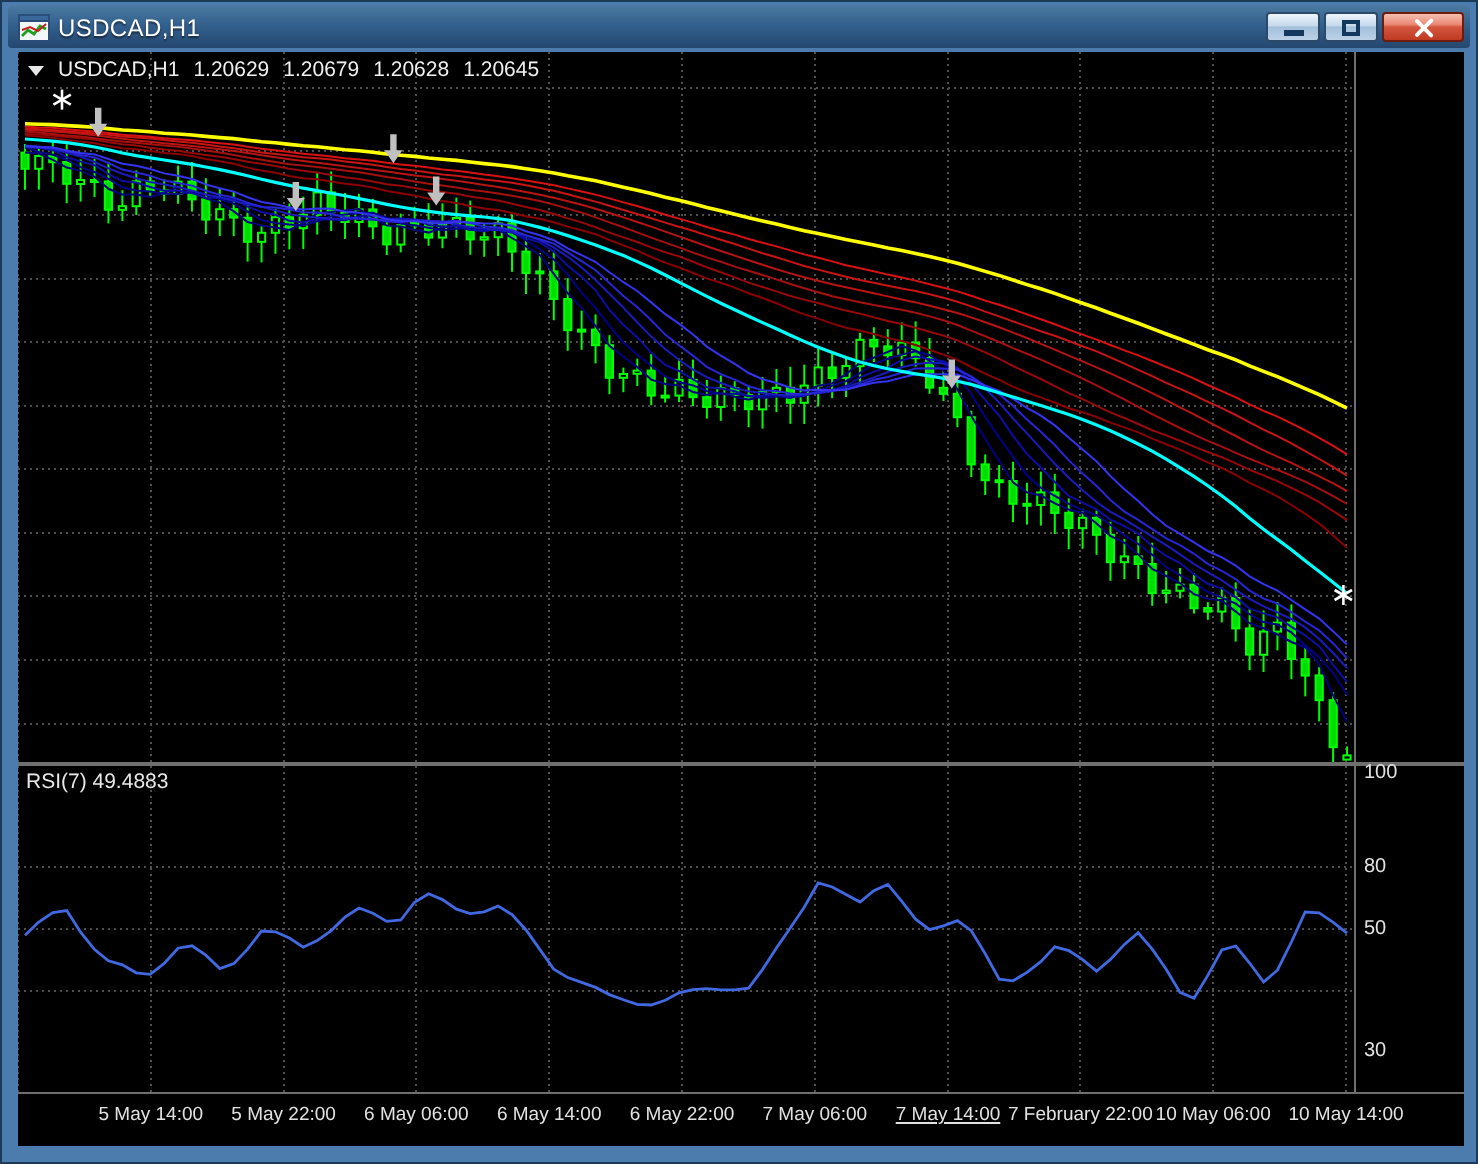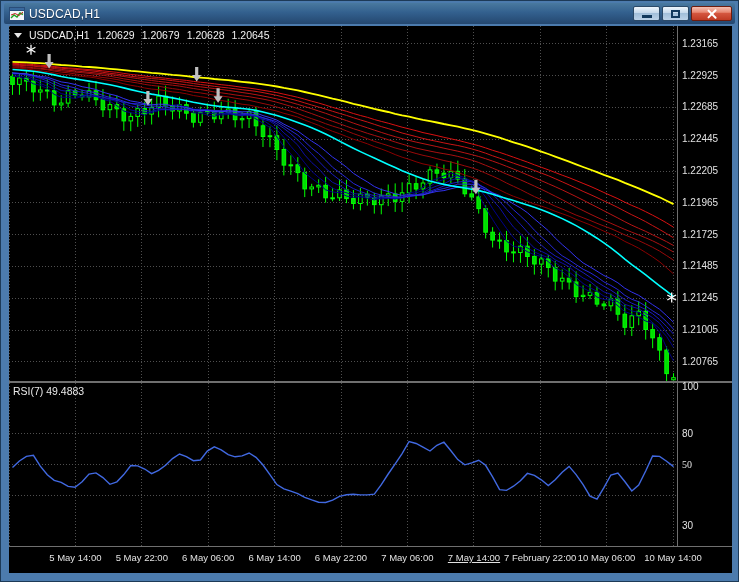--- a/index.html
+++ b/index.html
@@ -305,33 +305,20 @@
       <div class="info-label">
         <span class="dd-triangle"></span>
         <span>USDCAD,H1</span>
         <span>1.20629</span>
         <span>1.20679</span>
         <span>1.20628</span>
         <span>1.20645</span>
       </div>
     </div>
 
-    <div class="price-scale" id="price-scale">
-        <div class="tick-label" style="top: 11.8825px;">1.23165</div>
-        <div class="tick-label" style="top: 43.6735px;">1.22925</div>
-        <div class="tick-label" style="top: 75.4646px;">1.22685</div>
-        <div class="tick-label" style="top: 107.256px;">1.22445</div>
-        <div class="tick-label" style="top: 139.047px;">1.22205</div>
-        <div class="tick-label" style="top: 170.838px;">1.21965</div>
-        <div class="tick-label" style="top: 202.629px;">1.21725</div>
-        <div class="tick-label" style="top: 234.42px;">1.21485</div>
-        <div class="tick-label" style="top: 266.211px;">1.21245</div>
-        <div class="tick-label" style="top: 298.002px;">1.21005</div>
-        <div class="tick-label" style="top: 329.793px;">1.20765</div>
-      </div>
 
     <div class="sep1"></div>
 
     <div class="rsi-plot">
       <svg id="rsi-svg" width="668" height="163">
           <line x1="0" y1="0" x2="0" y2="163" stroke="#4f4f4f" stroke-width="1" stroke-dasharray="1 2" shape-rendering="crispEdges"></line>
           <line x1="66.4" y1="0" x2="66.4" y2="163" stroke="#4f4f4f" stroke-width="1" stroke-dasharray="1 2" shape-rendering="crispEdges"></line>
           <line x1="132.8" y1="0" x2="132.8" y2="163" stroke="#4f4f4f" stroke-width="1" stroke-dasharray="1 2" shape-rendering="crispEdges"></line>
           <line x1="199.20000000000002" y1="0" x2="199.20000000000002" y2="163" stroke="#4f4f4f" stroke-width="1" stroke-dasharray="1 2" shape-rendering="crispEdges"></line>
           <line x1="265.6" y1="0" x2="265.6" y2="163" stroke="#4f4f4f" stroke-width="1" stroke-dasharray="1 2" shape-rendering="crispEdges"></line>
@@ -345,21 +332,21 @@
           <line x1="0" y1="81.5" x2="668" y2="81.5" stroke="#4f4f4f" stroke-width="1" stroke-dasharray="1 2" shape-rendering="crispEdges"></line>
           <line x1="0" y1="112.5" x2="668" y2="112.5" stroke="#4f4f4f" stroke-width="1" stroke-dasharray="1 2" shape-rendering="crispEdges"></line>
           <polyline points="3.5,84.6 10.4,78.0 17.4,73.3 24.4,72.3 31.3,83.1 38.3,91.8 45.2,97.4 52.2,99.4 59.1,103.4 66.1,104.2 73.1,98.7 80.0,91.1 87.0,89.9 93.9,94.6 100.9,101.3 107.9,98.8 114.8,91.6 121.8,82.5 128.7,82.9 135.7,86.0 142.6,90.6 149.6,87.3 156.6,82.3 163.5,75.6 170.5,71.0 177.4,73.6 184.4,77.7 191.4,77.0 198.3,68.1 205.3,63.9 212.2,66.8 219.2,71.6 226.1,73.8 233.1,72.9 240.1,70.0 247.0,74.3 254.0,82.0 260.9,91.7 267.9,101.6 274.9,105.8 281.8,108.2 288.8,110.7 295.7,114.3 302.7,116.9 309.6,119.2 316.6,119.5 323.6,117.1 330.5,113.4 337.5,111.8 344.4,111.3 351.4,111.9 358.4,111.9 365.3,111.1 372.3,101.7 379.2,91.0 386.2,80.9 393.1,70.6 400.1,58.5 407.1,60.5 414.0,64.2 421.0,68.0 427.9,62.3 434.9,59.2 441.9,67.7 448.8,76.6 455.8,81.8 462.7,79.9 469.7,77.3 476.6,82.3 483.6,93.9 490.6,106.6 497.5,107.4 504.5,103.2 511.4,97.8 518.4,90.4 525.4,92.3 532.3,96.8 539.3,102.6 546.2,96.7 553.2,89.2 560.1,83.4 567.1,91.6 574.1,101.6 581.0,113.2 588.0,116.1 594.9,104.7 601.9,92.0 608.9,90.0 615.8,98.5 622.8,108.0 629.7,102.1 636.7,88.0 643.6,73.0 650.6,73.4 657.6,78.2 664.5,83.6" fill="none" stroke="#4169e1" stroke-width="1.4"></polyline>
         </svg>
       <div class="rsi-label">RSI(7) 49.4883</div>
     </div>
 
     <div class="rsi-scale" id="rsi-scale">
         <div class="tick-label" style="top: -2px;">100</div>
         <div class="tick-label" style="top: 44.5px;">80</div>
-        <div class="tick-label" style="top: 75.5px; font-family: Liberation Serif, serif;">50</div>
+        <div class="tick-label" style="top: 75.5px;">50</div>
         <div class="tick-label" style="top: 106.5px; margin-top: 30px;">30</div>
       </div>
 
     <div class="sep2"></div>
 
     <div class="time-scale" id="time-scale">
         <div class="time-label" style="left: 2px; margin-top: 36px;">5 May 2021</div>
         <div class="time-label" style="left: 66.4px; transform: translateX(-50%);">5 May 14:00</div>
         <div class="time-label" style="left: 132.8px; transform: translateX(-50%);">5 May 22:00</div>
         <div class="time-label" style="left: 199.2px; transform: translateX(-50%);">6 May 06:00</div>

